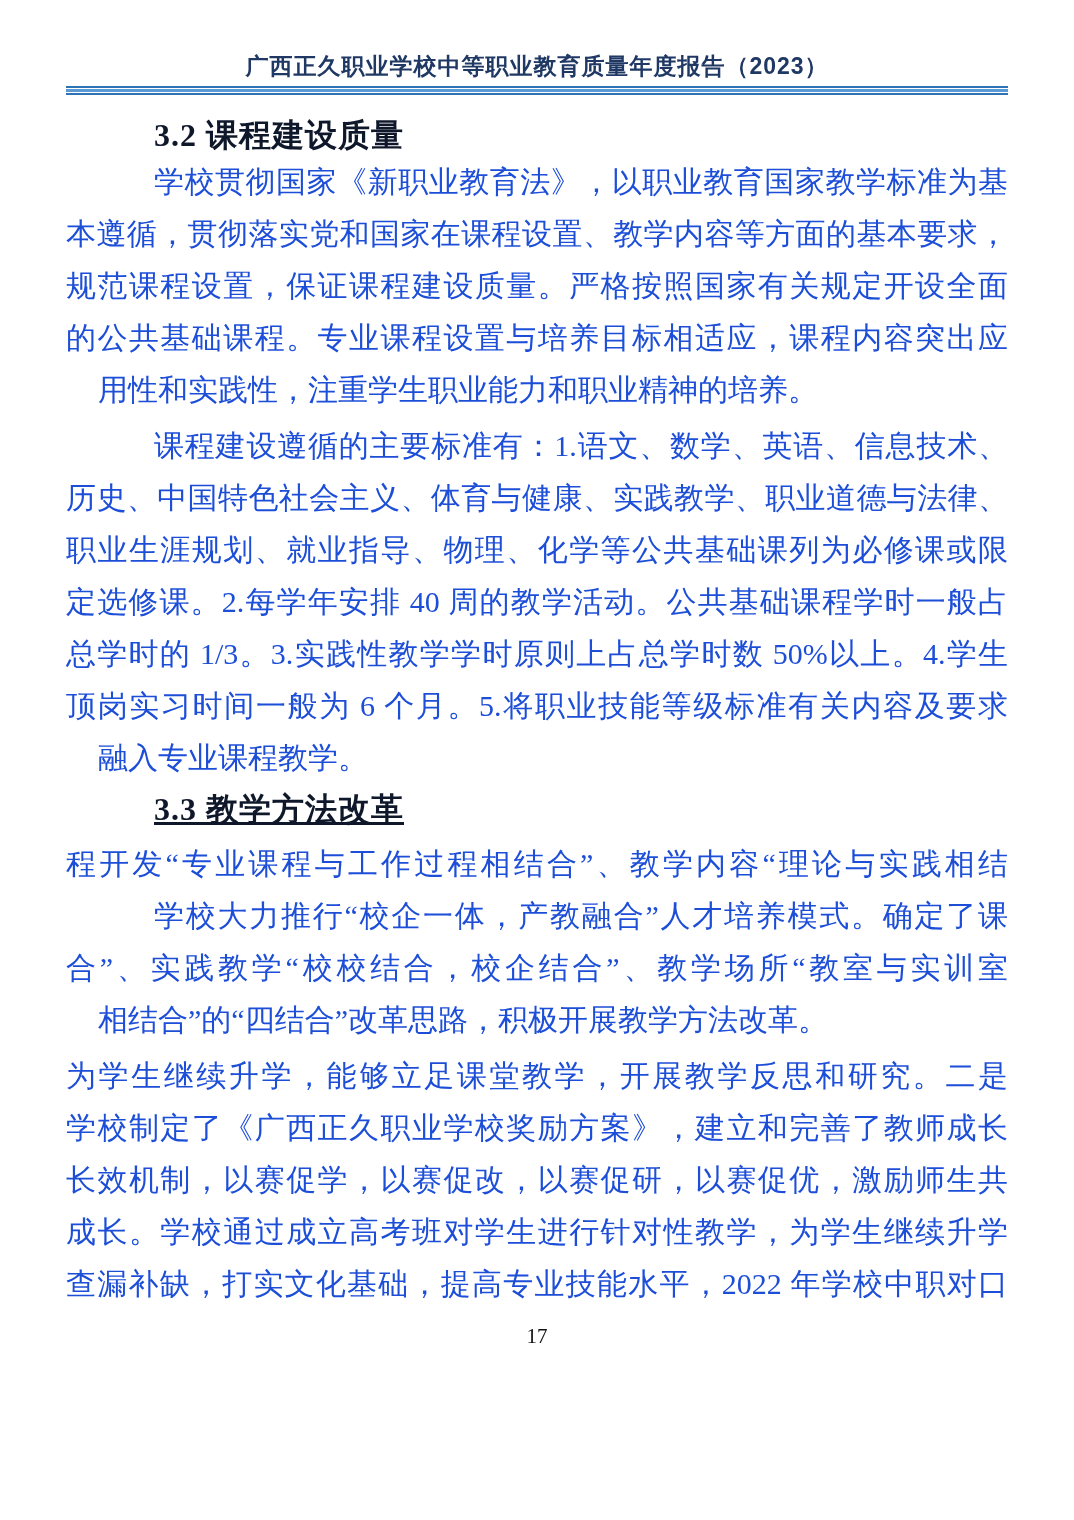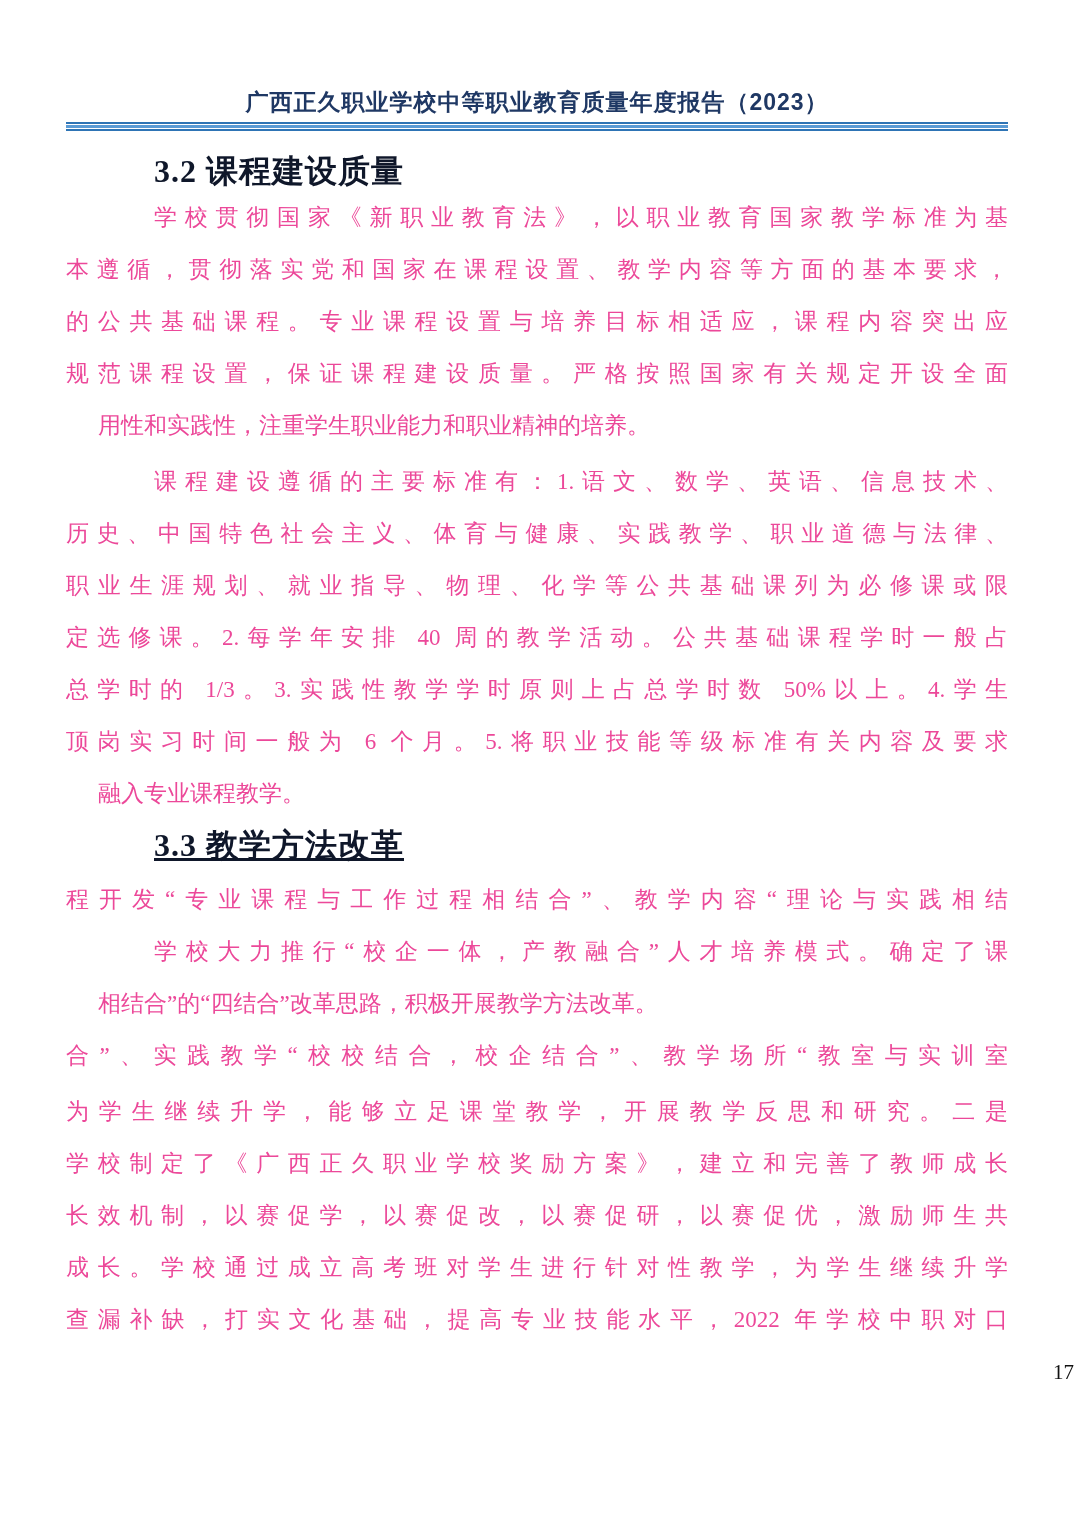--- a/index.html
+++ b/index.html
@@ -8,21 +8,21 @@
     position: relative;
     width: 1074px;
     height: 1520px;
     background: #ffffff;
     overflow: hidden;
     font-family: "Liberation Serif", "DejaVu Serif", serif;
     color: #1a1a1a;
   }
 
   .header-title {
-    padding-top: 89px;
+    padding-top: 53px;
     text-align: center;
     font-family: "Liberation Sans", "DejaVu Sans", sans-serif;
     font-weight: 700;
     font-size: 23px;
     line-height: 26px;
     letter-spacing: 1px;
     color: #1f3864;
   }
 
   .header-rule {
@@ -50,35 +50,35 @@
   }
   .section-heading.h1 { margin: 19px 0 0 0; }
   .section-heading.h2 { margin: 4px 0 0 0; text-decoration: underline; }
 
   .para { margin: 0; }
   .para.p2 { margin-top: 4px; }
   .para.p3 { margin-top: 8px; }
   .para.p4 { margin-top: 4px; }
 
   .line {
-    font-size: 23px;
+    font-size: 30px;
     line-height: 52px;
     height: 52px;
     overflow: hidden;
     text-align: justify;
     text-align-last: justify;
     text-justify: inter-character;
-    color: #ec4899;
+    color: #1d4ed8;
   }
   .line.first { text-indent: 88px; }
   .line.end { text-align-last: left; margin-left: 32px; }
 
   .page-number {
     margin-top: 14px;
-    text-align: right;
+    text-align: center;
     font-size: 21px;
     line-height: 24px;
     color: #111111;
     font-family: "Liberation Serif", "DejaVu Serif", serif;
   }
 </style>
 </head>
 <body>
 
 <div class="page">
@@ -86,42 +86,42 @@
   <div class="header-title">广西正久职业学校中等职业教育质量年度报告（2023）</div>
   <div class="header-rule"></div>
 
   <div class="content">
 
     <div class="section-heading h1">3.2 课程建设质量</div>
 
     <div class="para p1">
       <div class="line first">学校贯彻国家《新职业教育法》，以职业教育国家教学标准为基</div>
       <div class="line">本遵循，贯彻落实党和国家在课程设置、教学内容等方面的基本要求，</div>
+      <div class="line">规范课程设置，保证课程建设质量。严格按照国家有关规定开设全面</div>
       <div class="line">的公共基础课程。专业课程设置与培养目标相适应，课程内容突出应</div>
-      <div class="line">规范课程设置，保证课程建设质量。严格按照国家有关规定开设全面</div>
       <div class="line end">用性和实践性，注重学生职业能力和职业精神的培养。</div>
     </div>
 
     <div class="para p2">
       <div class="line first">课程建设遵循的主要标准有：1.语文、数学、英语、信息技术、</div>
       <div class="line">历史、中国特色社会主义、体育与健康、实践教学、职业道德与法律、</div>
       <div class="line">职业生涯规划、就业指导、物理、化学等公共基础课列为必修课或限</div>
       <div class="line">定选修课。2.每学年安排 40 周的教学活动。公共基础课程学时一般占</div>
       <div class="line">总学时的 1/3。3.实践性教学学时原则上占总学时数 50%以上。4.学生</div>
       <div class="line">顶岗实习时间一般为 6 个月。5.将职业技能等级标准有关内容及要求</div>
       <div class="line end">融入专业课程教学。</div>
     </div>
 
     <div class="section-heading h2">3.3 教学方法改革</div>
 
     <div class="para p3">
       <div class="line">程开发“专业课程与工作过程相结合”、教学内容“理论与实践相结</div>
       <div class="line first">学校大力推行“校企一体，产教融合”人才培养模式。确定了课</div>
+      <div class="line">合”、实践教学“校校结合，校企结合”、教学场所“教室与实训室</div>
       <div class="line end">相结合”的“四结合”改革思路，积极开展教学方法改革。</div>
-      <div class="line">合”、实践教学“校校结合，校企结合”、教学场所“教室与实训室</div>
     </div>
 
     <div class="para p4">
       <div class="line">为学生继续升学，能够立足课堂教学，开展教学反思和研究。二是</div>
       <div class="line">学校制定了《广西正久职业学校奖励方案》，建立和完善了教师成长</div>
       <div class="line">长效机制，以赛促学，以赛促改，以赛促研，以赛促优，激励师生共</div>
       <div class="line">成长。学校通过成立高考班对学生进行针对性教学，为学生继续升学</div>
       <div class="line">查漏补缺，打实文化基础，提高专业技能水平，2022 年学校中职对口</div>
     </div>
 

